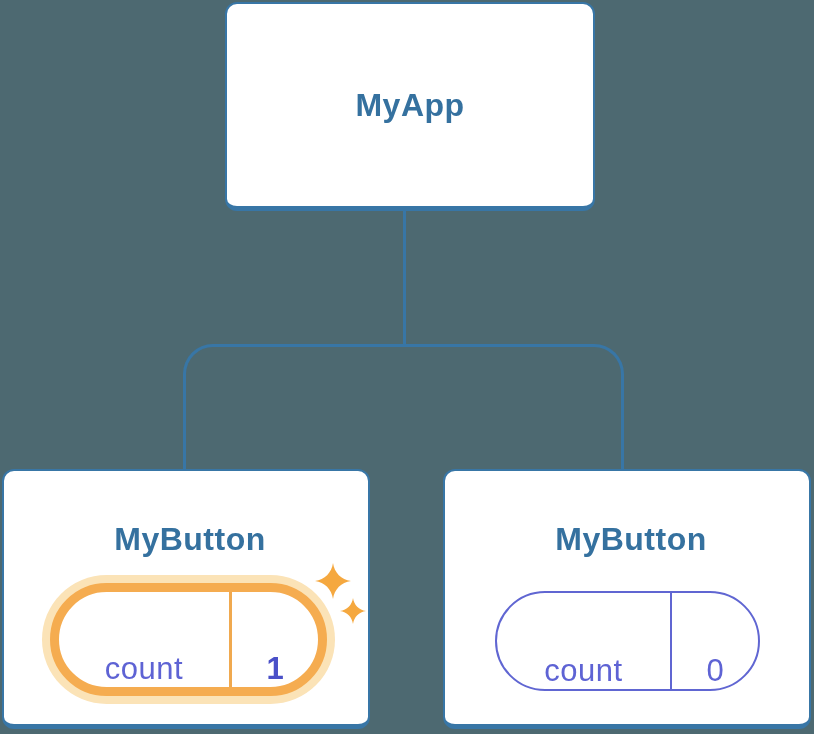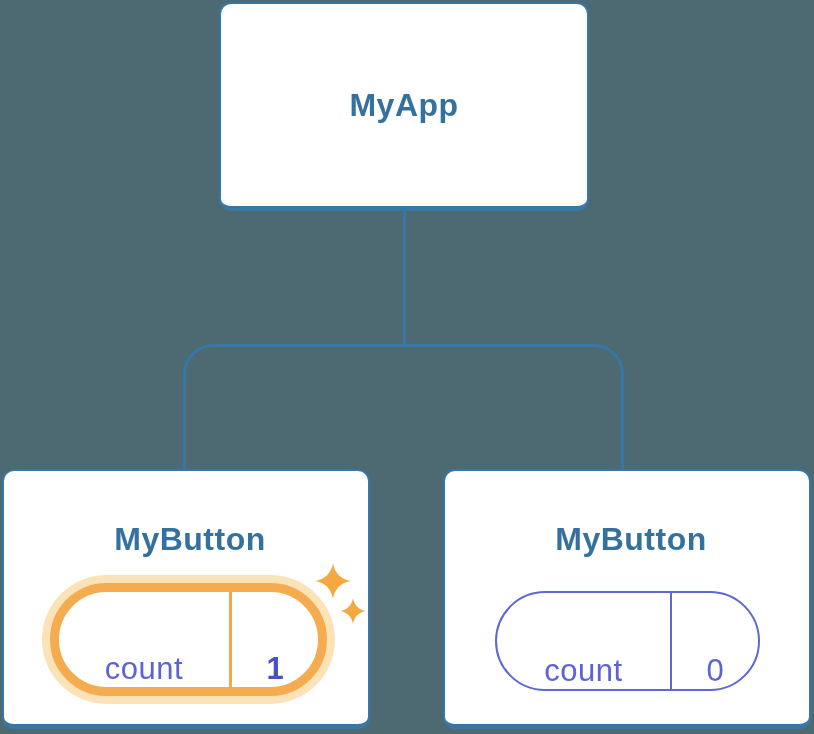--- a/index.html
+++ b/index.html
@@ -11,21 +11,21 @@
   *{margin:0;padding:0;box-sizing:border-box;}
   html,body{width:814px;height:734px;overflow:hidden;}
   body{font-family:"Liberation Sans", sans-serif;background:var(--bg);}
   .stage{position:relative;width:814px;height:734px;background:var(--bg);}
 
   .card{
     position:absolute;background:var(--card-bg);
     border:2px solid var(--card-border);border-bottom-width:5px;
     border-radius:12px;
   }
-  .root-card{left:219px;top:2px;width:370px;height:209px;
+  .root-card{left:225px;top:2px;width:370px;height:209px;
     display:flex;align-items:center;justify-content:center;}
   .child-card-left{left:2px;top:469px;width:368px;height:260px;}
   .child-card-right{left:443px;top:469px;width:368px;height:260px;}
 
   .card-title{
     color:var(--title);font-size:32px;font-weight:700;letter-spacing:.5px;
     text-align:center;white-space:nowrap;
   }
   .child-title{position:absolute;left:8px;right:0;top:50px;}
 

